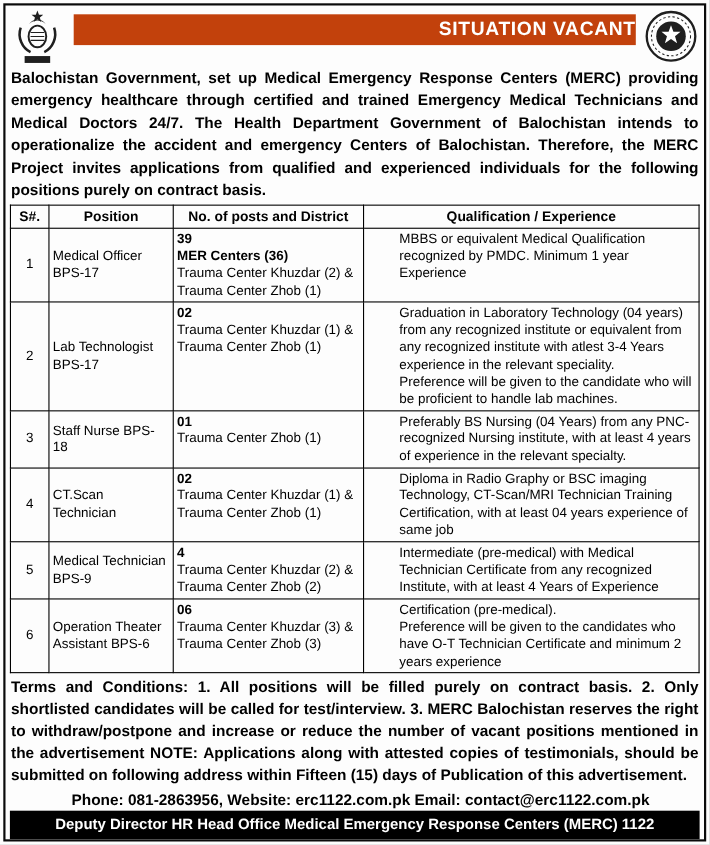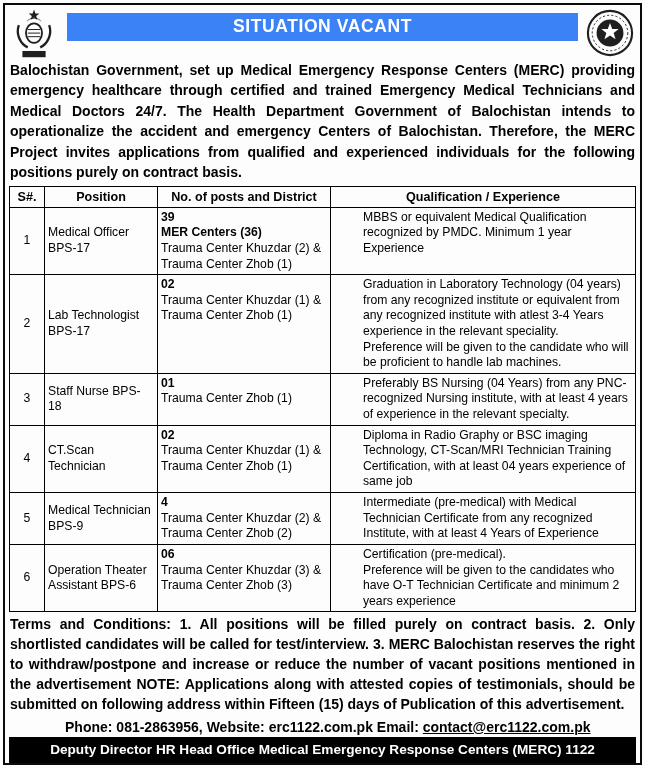--- a/index.html
+++ b/index.html
@@ -13,22 +13,22 @@
     border: 2px solid #0a0a0a; height: 100%; width: 100%;
     padding: 3px 4px; display: flex; flex-direction: column; overflow: hidden;
     background: #fdfdfd;
   }
   
   .hdr { position: relative; height: 50px; flex: 0 0 auto; }
   .emblem { position: absolute; top: 1px; }
   .emblem.left { left: 2px; }
   .emblem.right { right: 2px; }
   .titlebar {
-    margin: 5px 58px 0 58px; background: #3b82f6; color: #fff;
-    text-align: center; font-weight: bold; font-size: 17.5px;
+    margin: 5px 58px 0 58px; background: #c2410c; color: #fff;
+    text-align: right; font-weight: bold; font-size: 17.5px;
     letter-spacing: .6px; padding: 3px 0 4px;
   }
   
   .intro {
     font-weight: bold; font-size: 14px; line-height: 1.46;
     text-align: justify; padding: 2px 1px 3px; flex: 0 0 auto;
   }
   
   table { border-collapse: collapse; width: 100%; table-layout: fixed; flex: 0 0 auto; }
   th, td { border: 1.5px solid #000; font-size: 12.2px; line-height: 1.28; padding: 2px 3px; }
@@ -42,21 +42,21 @@
   td.qual { text-align: left; vertical-align: top; padding-left: 32px; }
   .b { font-weight: bold; }
   
   .terms {
     font-weight: bold; font-size: 14px; line-height: 1.42;
     text-align: justify; padding: 3px 1px 1px; flex: 0 0 auto;
   }
   .contact {
     font-weight: bold; font-size: 14px; padding: 3px 0 2px 56px; flex: 0 0 auto;
   }
-  .contact .email { text-decoration: underline; }
+  .contact .email { }
   .abno { font-weight: bold; font-size: 14px; padding: 5px 0 3px 4px; flex: 0 0 auto; }
   
   .footbar {
     background: #000; color: #fff; text-align: center;
     font-weight: bold; font-size: 13.6px; line-height: 1.35;
     padding: 4px 2px; flex: 0 0 auto;
   }
 </style>
 </head>
 <body>

